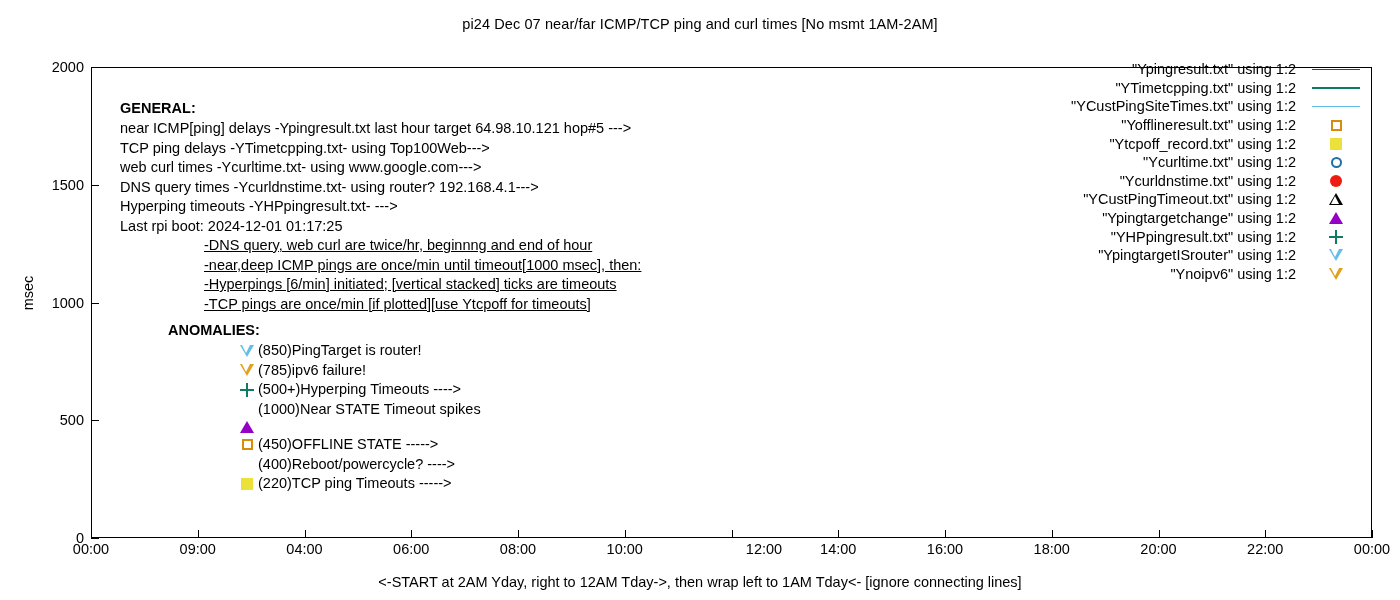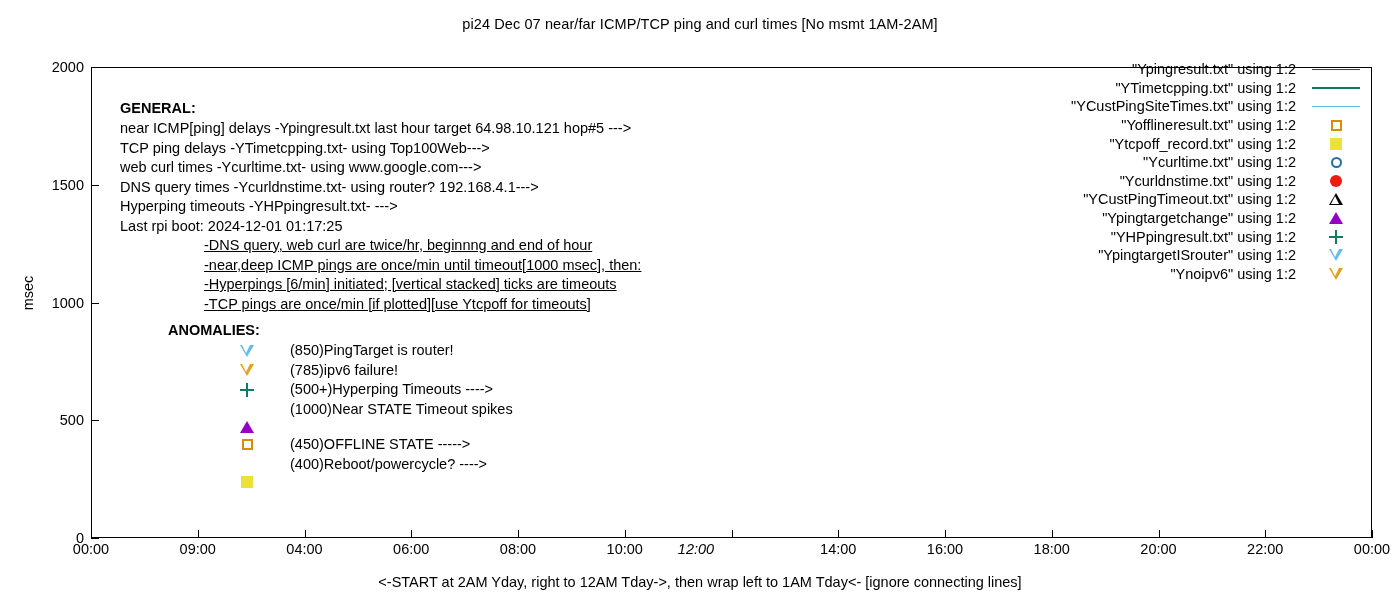--- a/index.html
+++ b/index.html
@@ -55,21 +55,21 @@
   .key-line{width:48px;height:1.6px;}
 
   
   #general-block{left:120px;top:62px;width:720px;margin-top:35px;}
   #anomalies-block{left:120px;top:319px;width:460px;margin-left:48px;}
   .info-line{font-size:14.5px;line-height:19.5px;white-space:nowrap;color:#000;}
   .info-head{font-weight:bold;font-size:14.5px;line-height:22px;}
   .indent-1{padding-left:84px;text-decoration:underline;}
   .anom-line{
     font-size:14.5px;line-height:19.5px;white-space:nowrap;
-    display:flex;align-items:center;gap:32px;
+    display:flex;align-items:center;
   }
   .anom-sym{
     width:22px;min-width:22px;height:16px;display:inline-flex;
     align-items:center;justify-content:center;margin-left:68px;
   }
 
   
   .sq-open{width:11px;height:11px;border:2px solid #d98c0a;box-sizing:border-box;}
   .sq-fill{width:12px;height:12px;background:#ece13a;}
   .circ-open{width:11px;height:11px;border:2px solid #1f6fa8;border-radius:50%;box-sizing:border-box;}
@@ -104,21 +104,21 @@
       <div class="abs ytick-label" style="top: 117.75px;">1500</div>
       <div class="abs ytick-label" style="top: 0px;">2000</div>
     </div>
   <div class="abs" id="x-axis-labels">
       <div class="xtick-label" style="left: 0px;">00:00</div>
       <div class="xtick-label" style="left: 106.75px;">09:00</div>
       <div class="xtick-label" style="left: 213.5px;">04:00</div>
       <div class="xtick-label" style="left: 320.25px;">06:00</div>
       <div class="xtick-label" style="left: 427px;">08:00</div>
       <div class="xtick-label" style="left: 533.75px;">10:00</div>
-      <div class="xtick-label" style="left: 605px; font-style: italic;">12:00</div>
+      <div class="xtick-label" style="left: 673px;">12:00</div>
       <div class="xtick-label" style="left: 747.25px;">14:00</div>
       <div class="xtick-label" style="left: 854px;">16:00</div>
       <div class="xtick-label" style="left: 960.75px;">18:00</div>
       <div class="xtick-label" style="left: 1067.5px;">20:00</div>
       <div class="xtick-label" style="left: 1174.25px;">22:00</div>
       <div class="xtick-label" style="left: 1281px;">00:00</div>
     </div>
   <div class="abs" id="x-axis-caption">&lt;-START at 2AM Yday, right to 12AM Tday-&gt;, then wrap left to 1AM Tday&lt;- [ignore connecting lines]</div>
 
   <div id="plot-layer">
@@ -278,20 +278,21 @@
           <span>(450)OFFLINE STATE -----&gt;</span>
         </div>
         <div class="anom-line">
           <span class="anom-sym"></span>
           <span>(400)Reboot/powercycle? ----&gt;</span>
         </div>
         <div class="anom-line">
           <span class="anom-sym">
             <span class="sq-fill"></span>
           </span>
+          <span>(220)TCP ping Timeouts -----&gt;</span>
         </div>
       </div>
   </div>
 
   <div class="abs" id="legend">
       <div class="legend-row">
         <span class="legend-text">"Ypingresult.txt" using 1:2</span>
         <span class="legend-key">
           <span class="key-line" style="background: rgb(123, 26, 123);"></span>
         </span>

